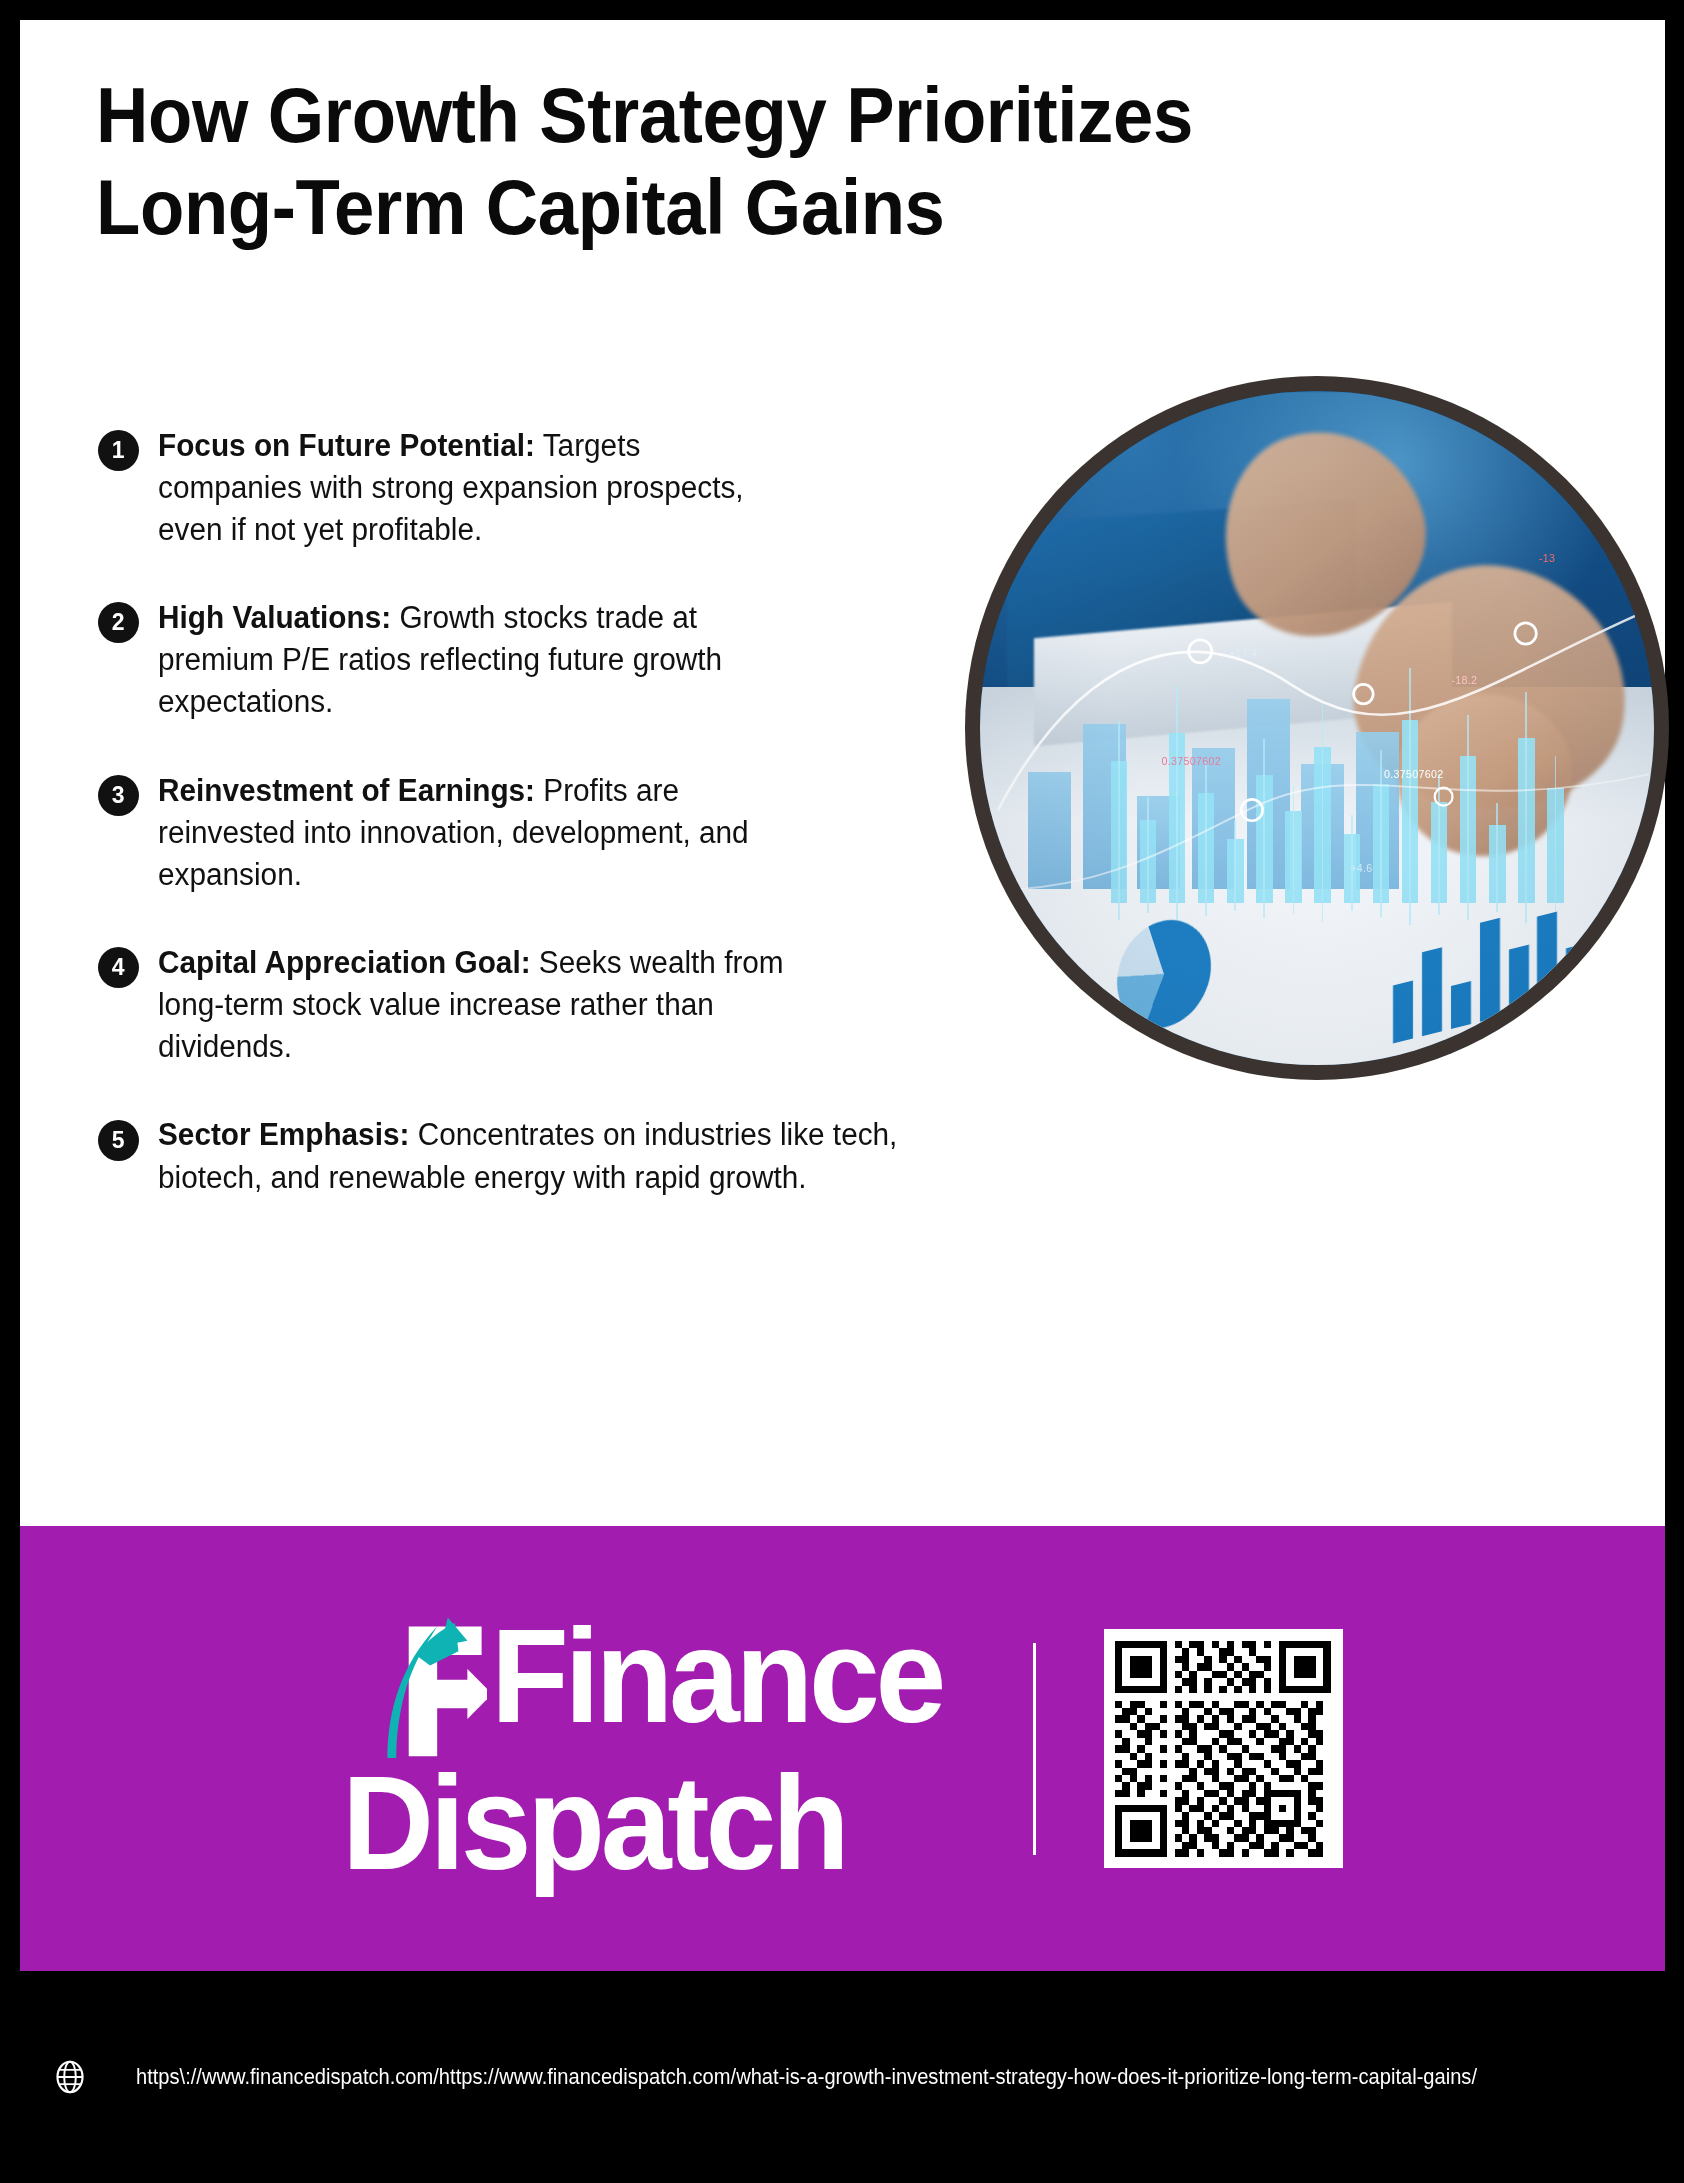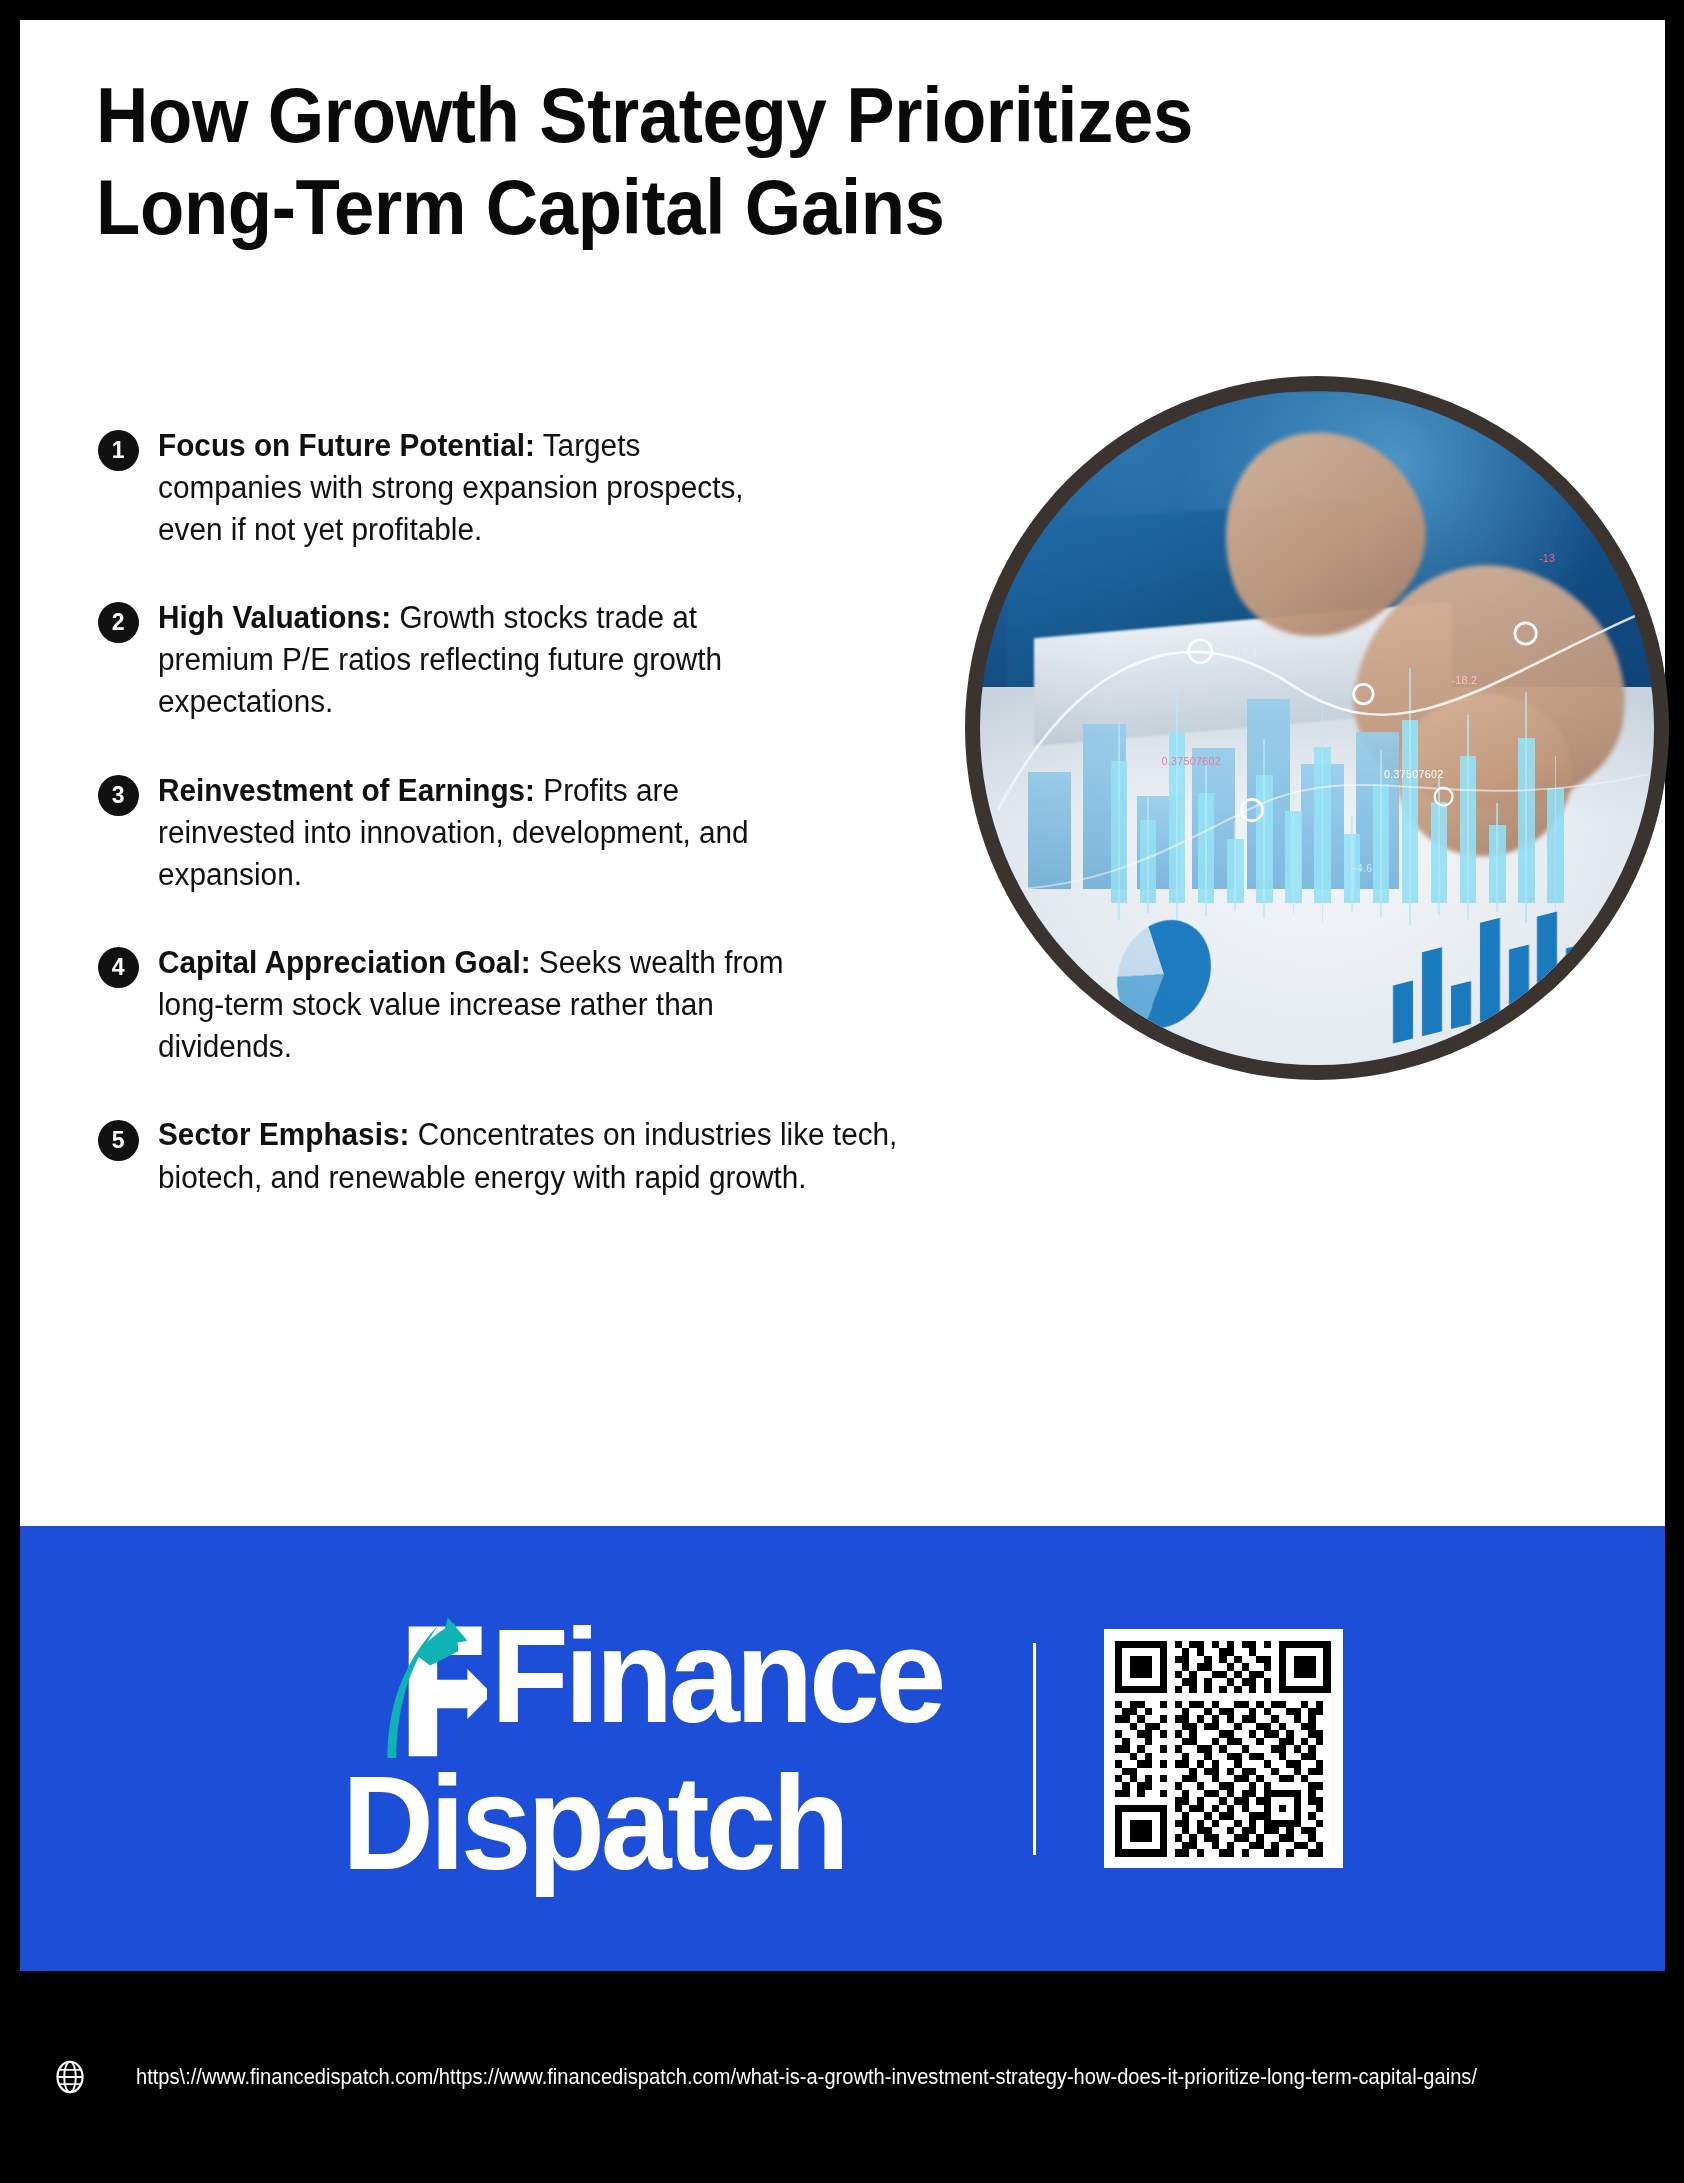--- a/index.html
+++ b/index.html
@@ -186,21 +186,21 @@
     position:absolute; inset:0;
     background:radial-gradient(circle at 50% 42%, rgba(255,255,255,0) 40%, rgba(10,50,90,.12) 100%);
     pointer-events:none;
   }
 
   
   #footer {
     position:absolute;
     left:19.6px; top:1526px;
     width:1645px; height:446px;
-    background:#1d4ed8;
+    background:#a21caf;
     display:flex;
     align-items:center;
     justify-content:center;
   }
   #brand {
     display:flex;
     align-items:center;
     gap:0;
   }
   #logo-block {

